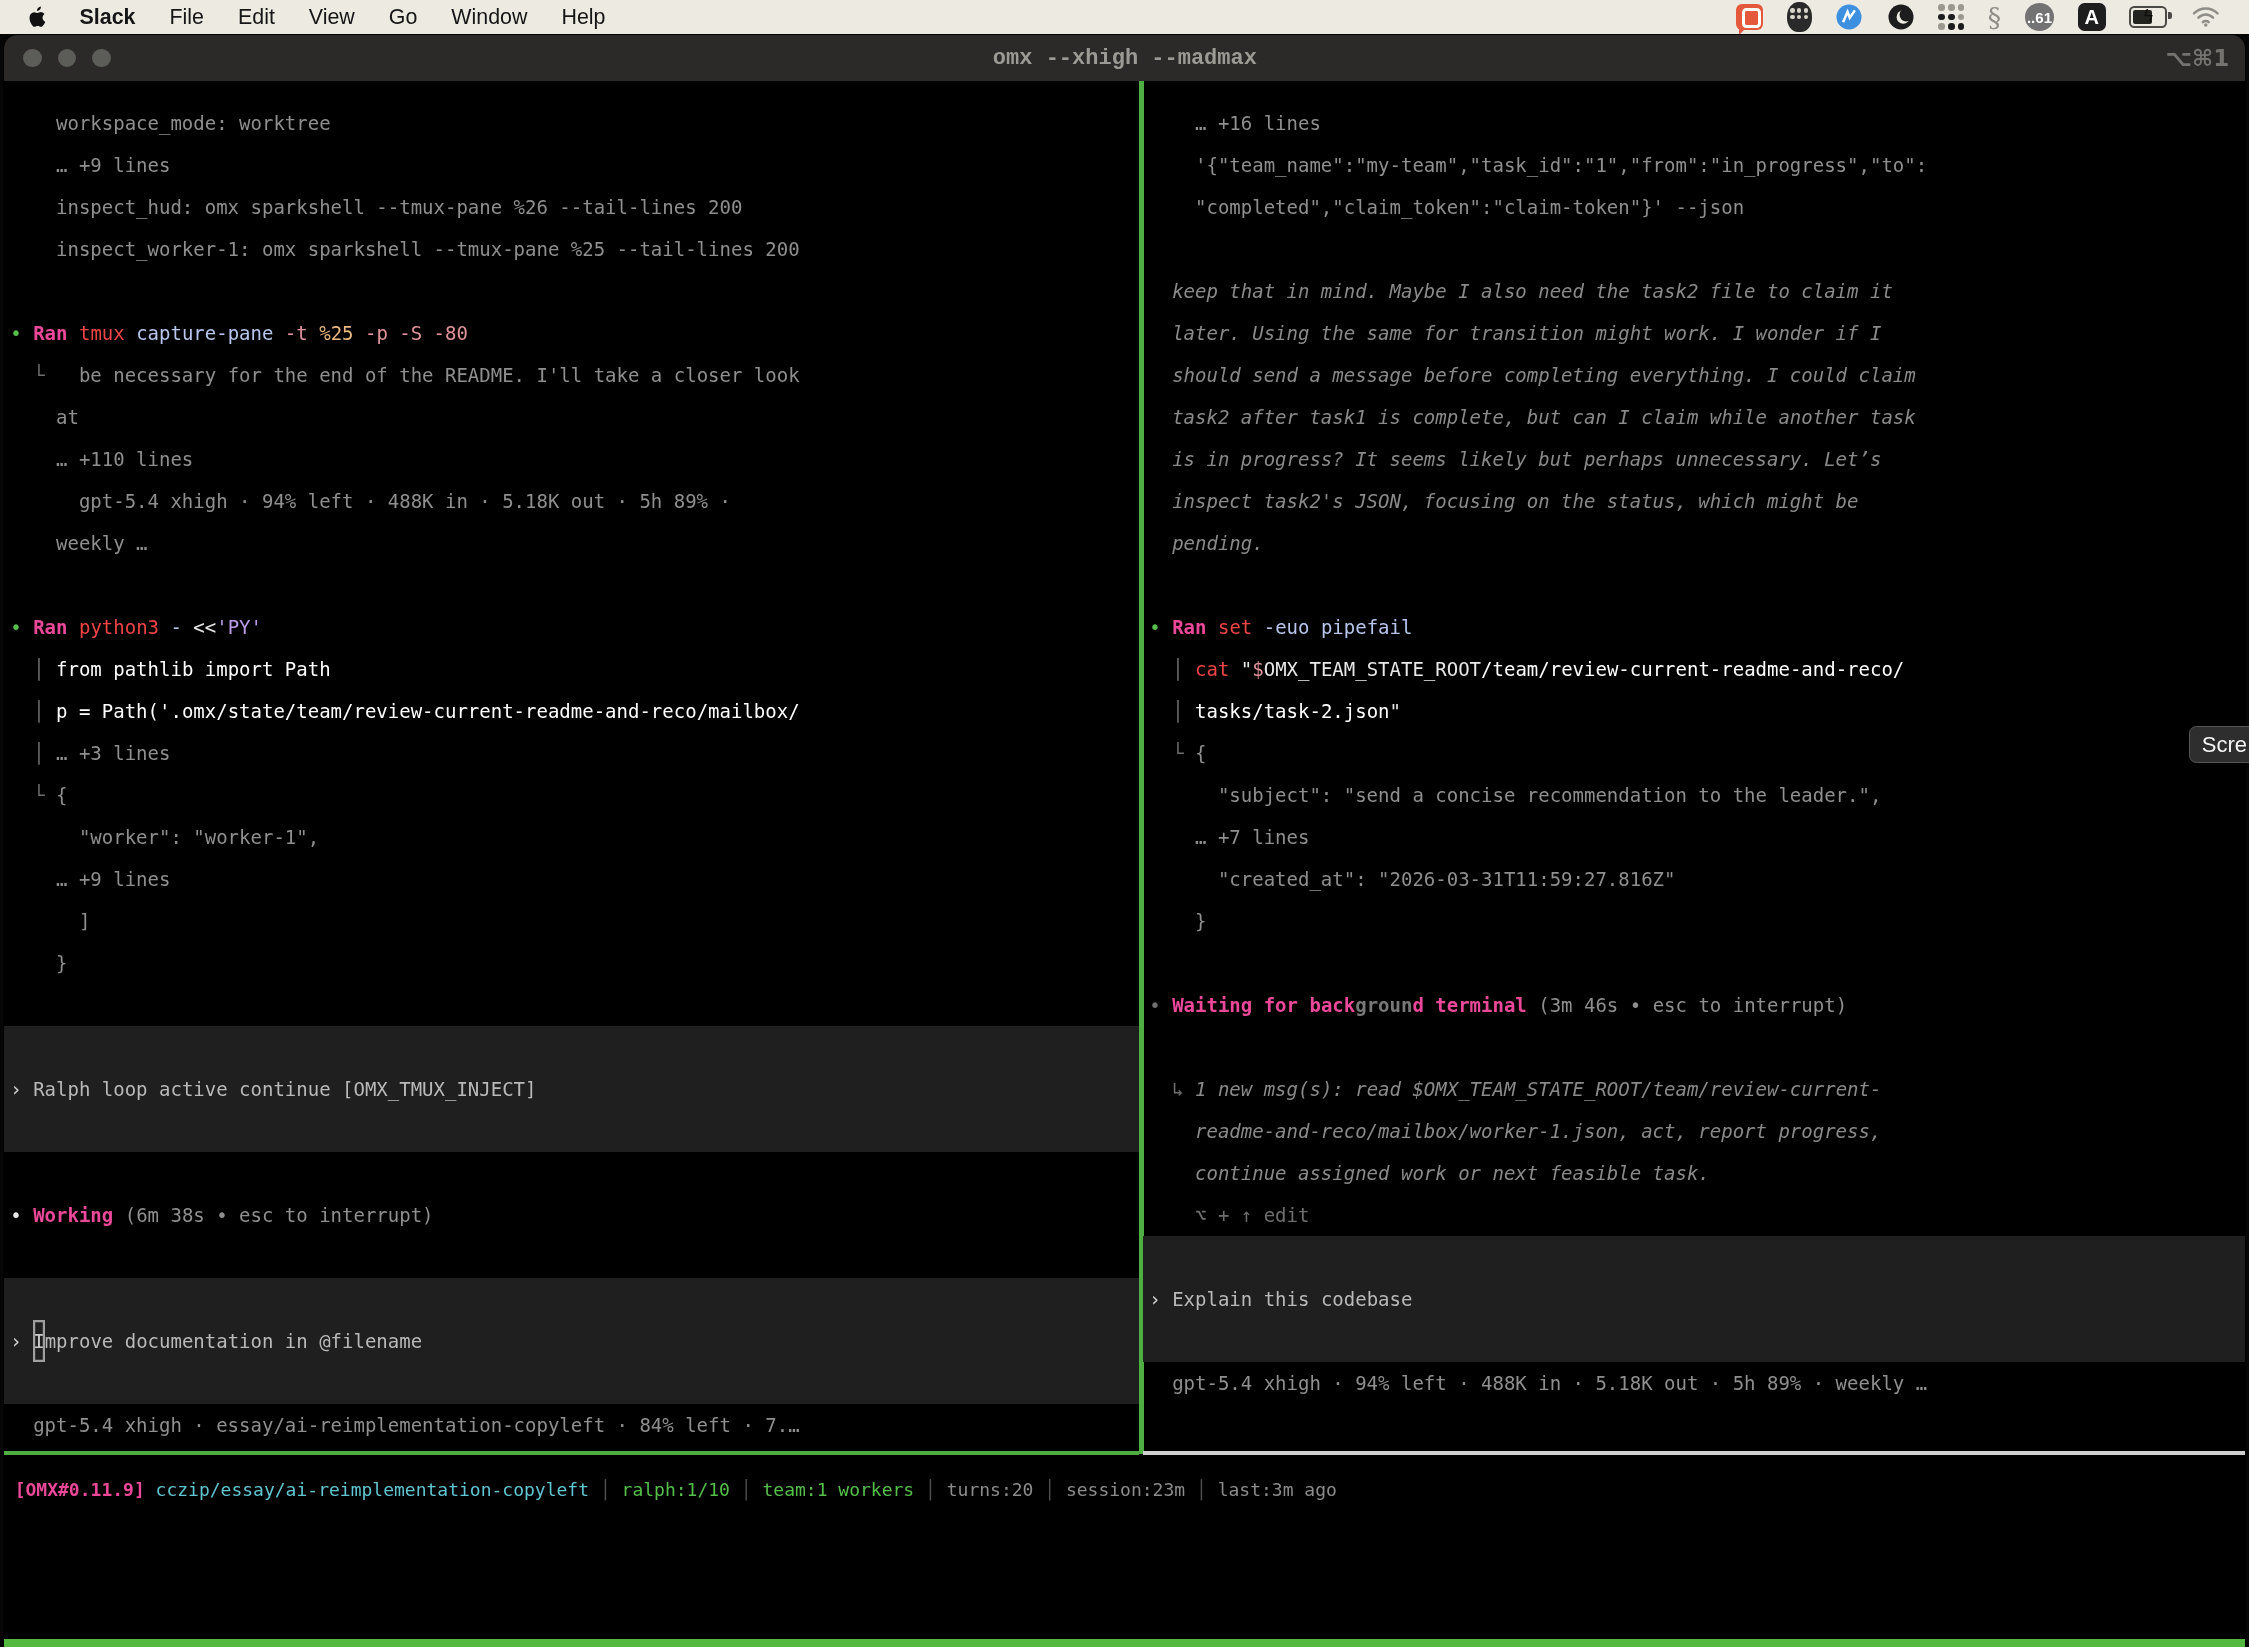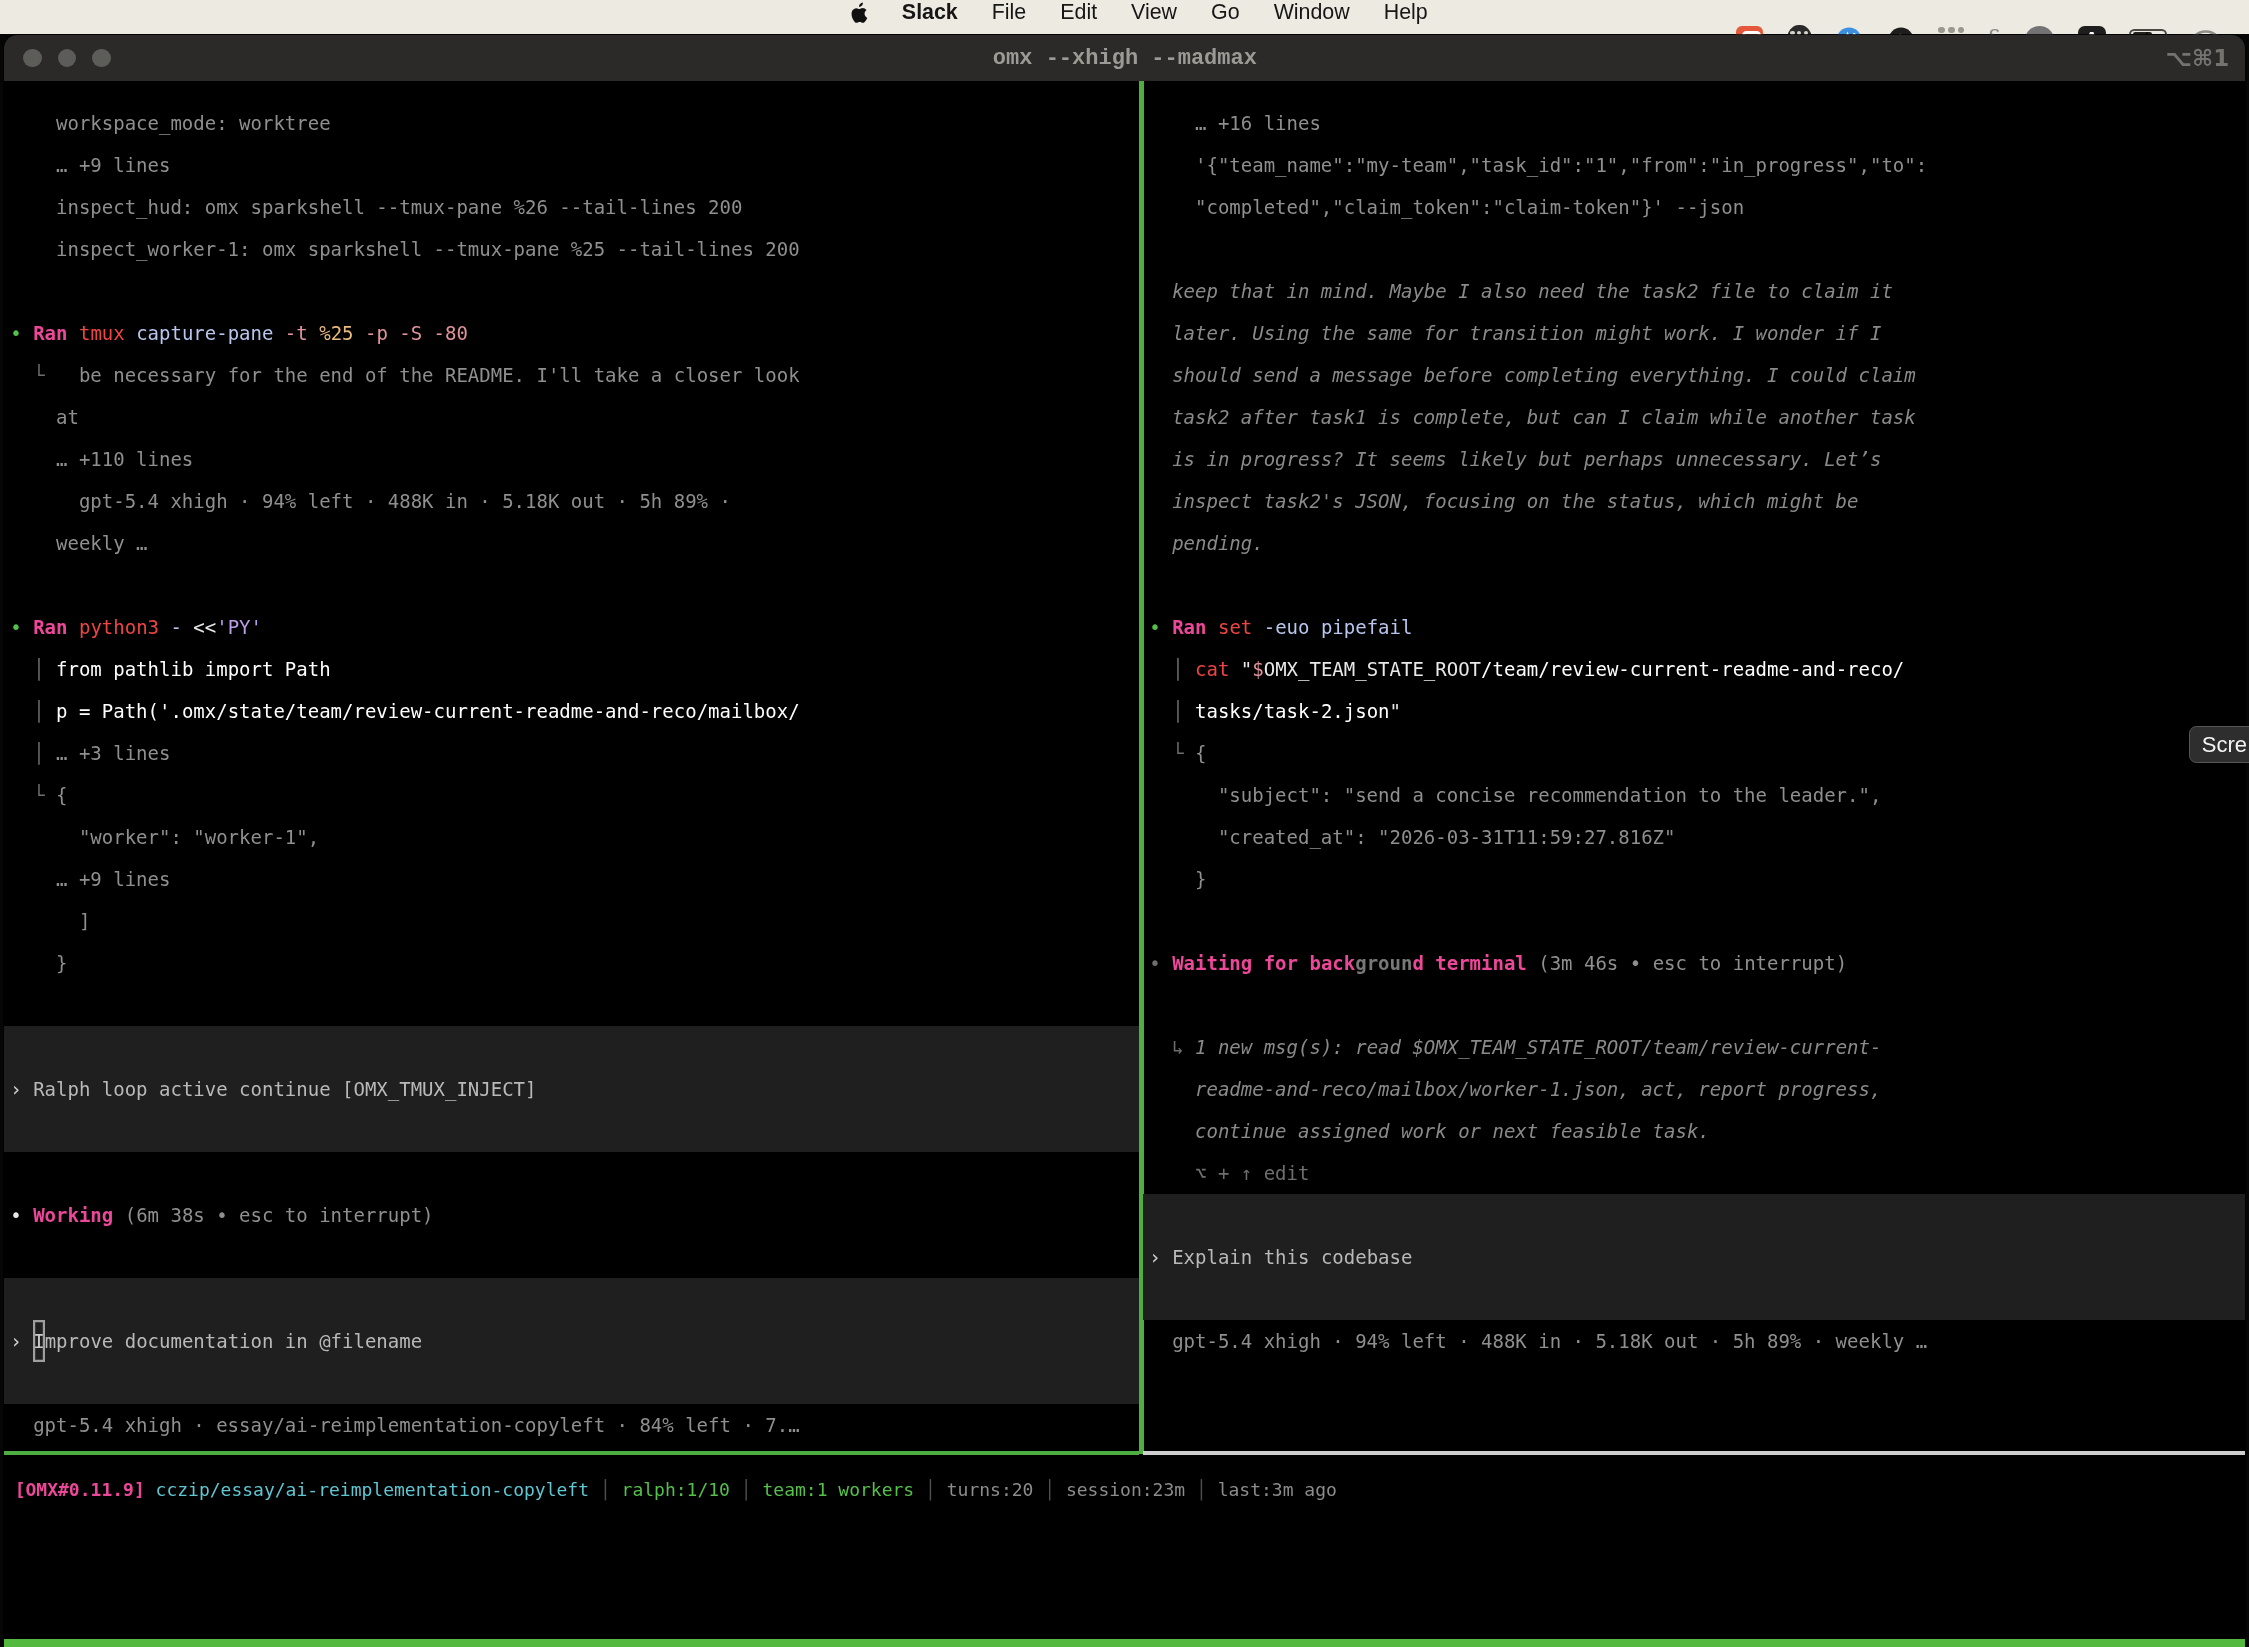--- a/index.html
+++ b/index.html
@@ -1,21 +1,21 @@
 <!DOCTYPE html>
 <html style="font-size:11.8px"><head>
 <meta charset="utf-8">
 <style>
   html,body{margin:0;padding:0;}
   body{width:2250px;height:1648px;overflow:hidden;background:#060606;position:relative;
        font-family:"Liberation Sans",sans-serif;}
 
   
   .menubar{position:absolute;left:0;top:0;width:2250px;height:34px;background:#edeae2;
-           display:flex;align-items:center;color:#161616;font-size:21.4px;flex-direction:column;}
+           display:flex;align-items:center;color:#161616;font-size:21.4px;}
   .menubar .left{display:flex;align-items:center;gap:34px;padding-left:26.6px;}
   .menubar .appname{font-weight:bold;}
   .menubar .right{margin-left:auto;display:flex;align-items:center;gap:23.6px;padding-right:29.5px;}
   .mb-item{cursor:default;}
   .apple-svg{width:19px;height:22px;fill:#111;display:block;}
 
   
   .ic{display:flex;align-items:center;justify-content:center;}
   .ic-chat{width:26.6px;height:26.6px;background:#e4593b;border-radius:5.9px;position:relative;}
   .ic-chat .inner{position:absolute;left:5.2px;top:4.4px;width:13.3px;height:14px;border:3.7px solid #fff;border-radius:4.4px;}
@@ -229,20 +229,21 @@
         <div class="row"><span class="c-ital">  task2 after task1 is complete, but can I claim while another task</span></div>
         <div class="row"><span class="c-ital">  is in progress? It seems likely but perhaps unnecessary. Let’s</span></div>
         <div class="row"><span class="c-ital">  inspect task2's JSON, focusing on the status, which might be</span></div>
         <div class="row"><span class="c-ital">  pending.</span></div>
         <div class="row"></div>
         <div class="row"><span class="c-bullet">• </span><span class="c-wb">Ran </span><span class="c-blue">set </span><span class="c-lav">-euo pipefail</span></div>
         <div class="row"><span class="c-dim">  │ </span><span class="c-blue">cat </span><span class="c-white">"</span><span class="c-sal">$</span><span class="c-white">OMX_TEAM_STATE_ROOT</span><span class="c-green">/team/review-current-readme-and-reco/</span></div>
         <div class="row"><span class="c-dim">  │ </span><span class="c-green">tasks/task-2.json</span><span class="c-white">"</span></div>
         <div class="row"><span class="c-dim">  └ </span><span class="c-gray">{</span></div>
         <div class="row"><span class="c-gray">      "subject": "send a concise recommendation to the leader.",</span></div>
+        <div class="row"><span class="c-gray">    … +7 lines</span></div>
         <div class="row"><span class="c-gray">      "created_at": "2026-03-31T11:59:27.816Z"</span></div>
         <div class="row"><span class="c-gray">    }</span></div>
         <div class="row"></div>
         <div class="row"><span class="c-dim">• </span><span class="c-wb">Waiting for back</span><span class="c-wbdim">groun</span><span class="c-wb">d terminal</span><span class="c-gray"> (3m 46s • esc to interrupt)</span></div>
         <div class="row"></div>
         <div class="row"><span class="c-dim">  ↳ </span><span class="c-ital">1 new msg(s): read $OMX_TEAM_STATE_ROOT/team/review-current-</span></div>
         <div class="row"><span class="c-ital">    readme-and-reco/mailbox/worker-1.json, act, report progress,</span></div>
         <div class="row"><span class="c-ital">    continue assigned work or next feasible task.</span></div>
         <div class="row"><span class="c-dim">    ⌥ + ↑ edit</span></div>
         <div class="row band"><span class="c-wsoft">› </span><span class="c-band">Explain this codebase</span></div>

